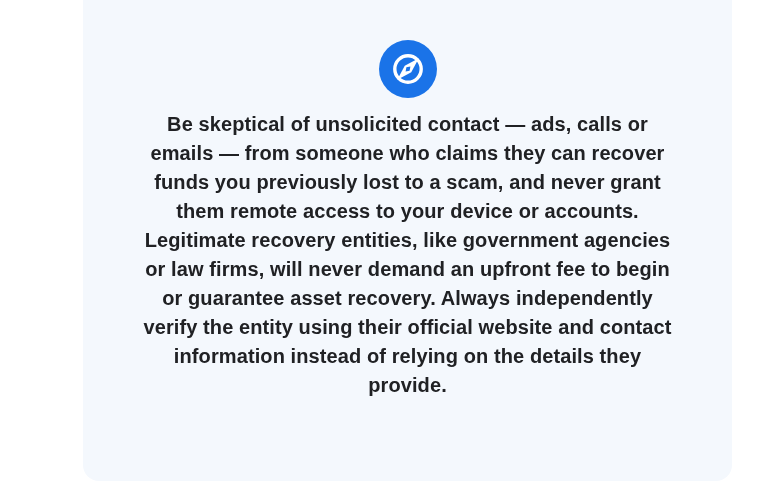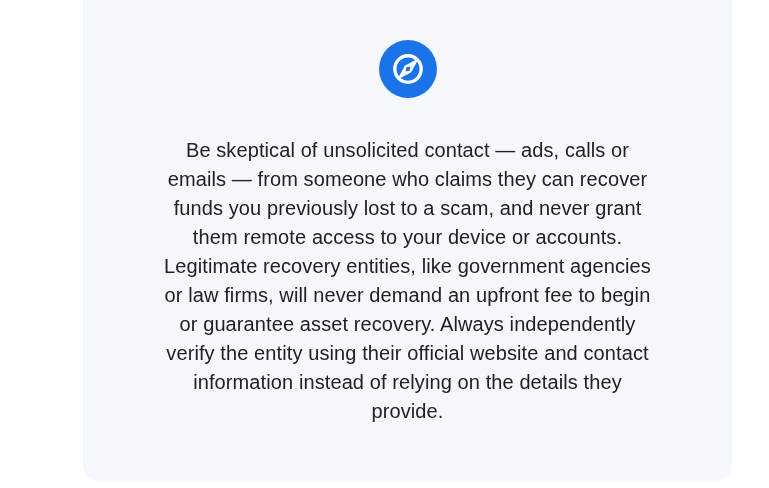--- a/index.html
+++ b/index.html
@@ -32,28 +32,29 @@
     width: 58px;
     height: 58px;
     flex: 0 0 auto;
   }
   .icon-wrap svg {
     display: block;
     width: 58px;
     height: 58px;
   }
   .advice-text {
-    margin-top: 38px;
+    margin-top: 12px;
     max-width: 580px;
     text-align: center;
     white-space: pre-line;
     font-size: 20px;
     line-height: 29px;
     color: #202124;
     letter-spacing: 0.1px;
+    font-weight: bold;
   }
 </style>
 </head>
 <body>
 
 <div class="safety-card">
   <div class="icon-wrap">
     <svg viewBox="0 0 58 58" xmlns="http://www.w3.org/2000/svg" aria-hidden="true">
 
       <circle cx="29" cy="29" r="29" fill="#1a73e8"></circle>

